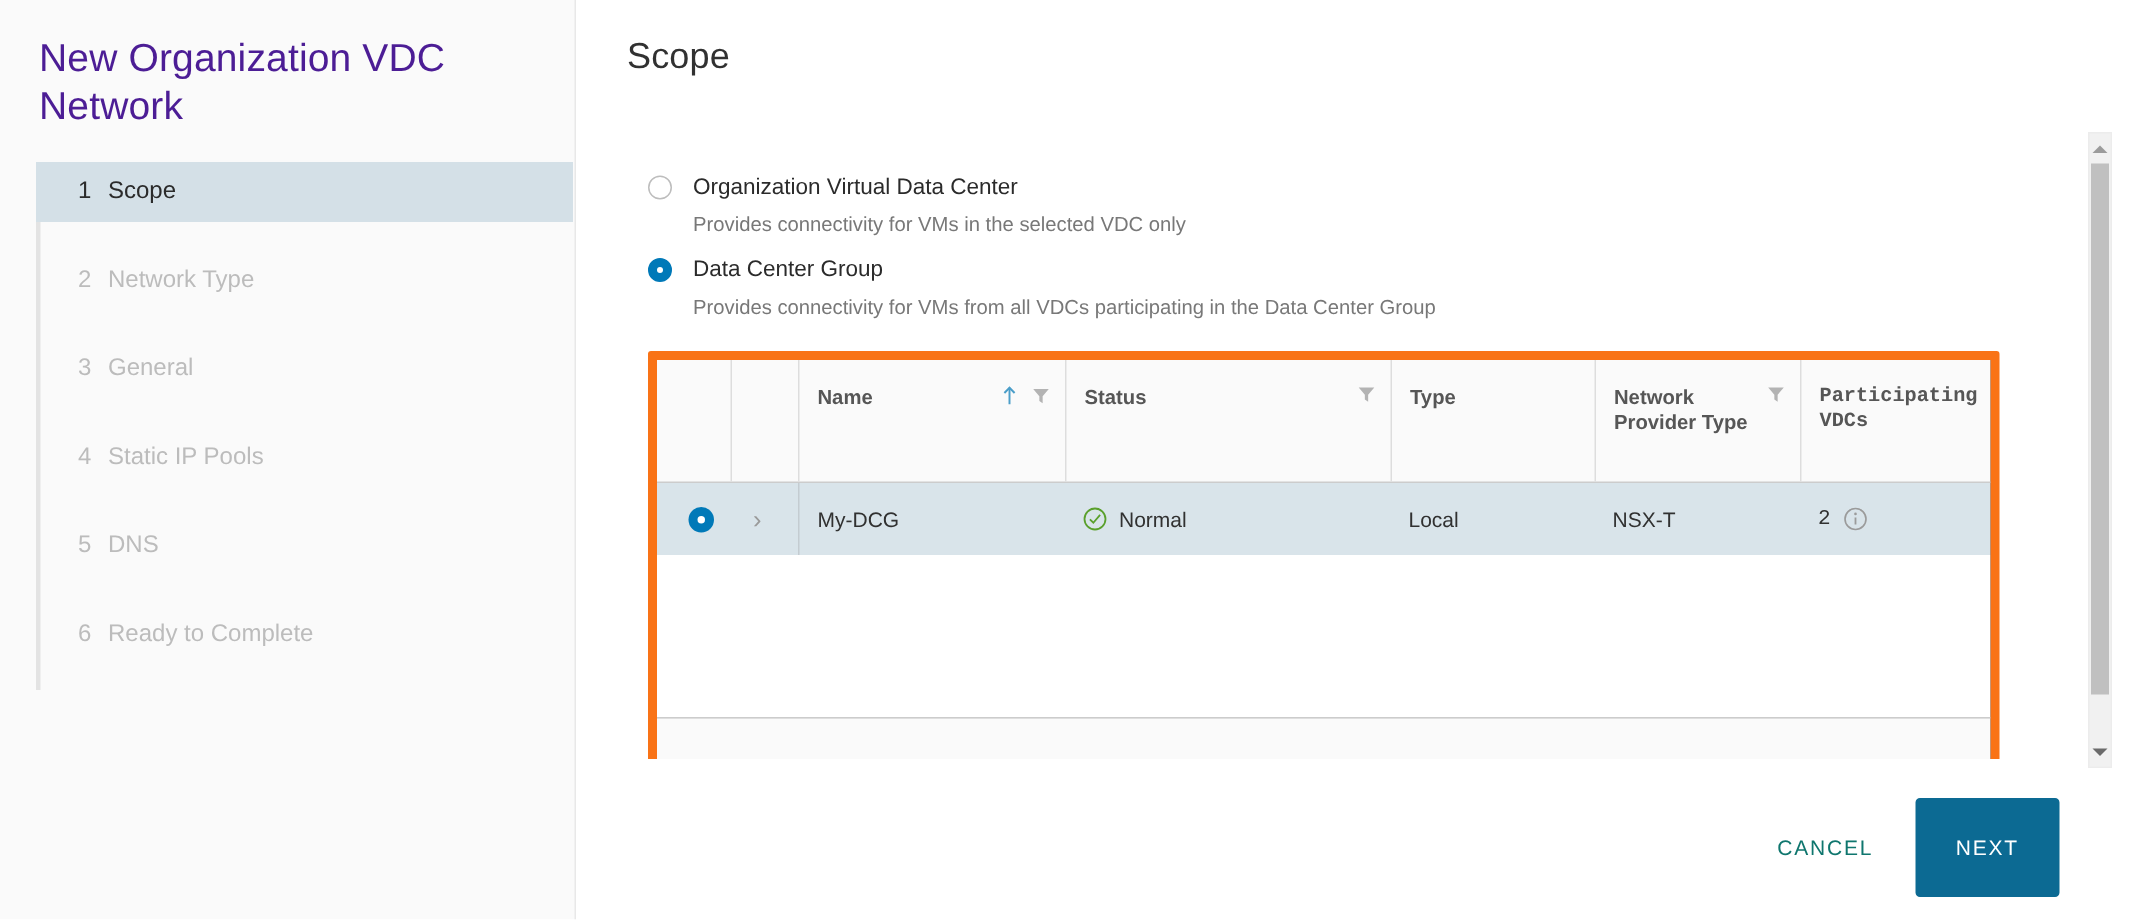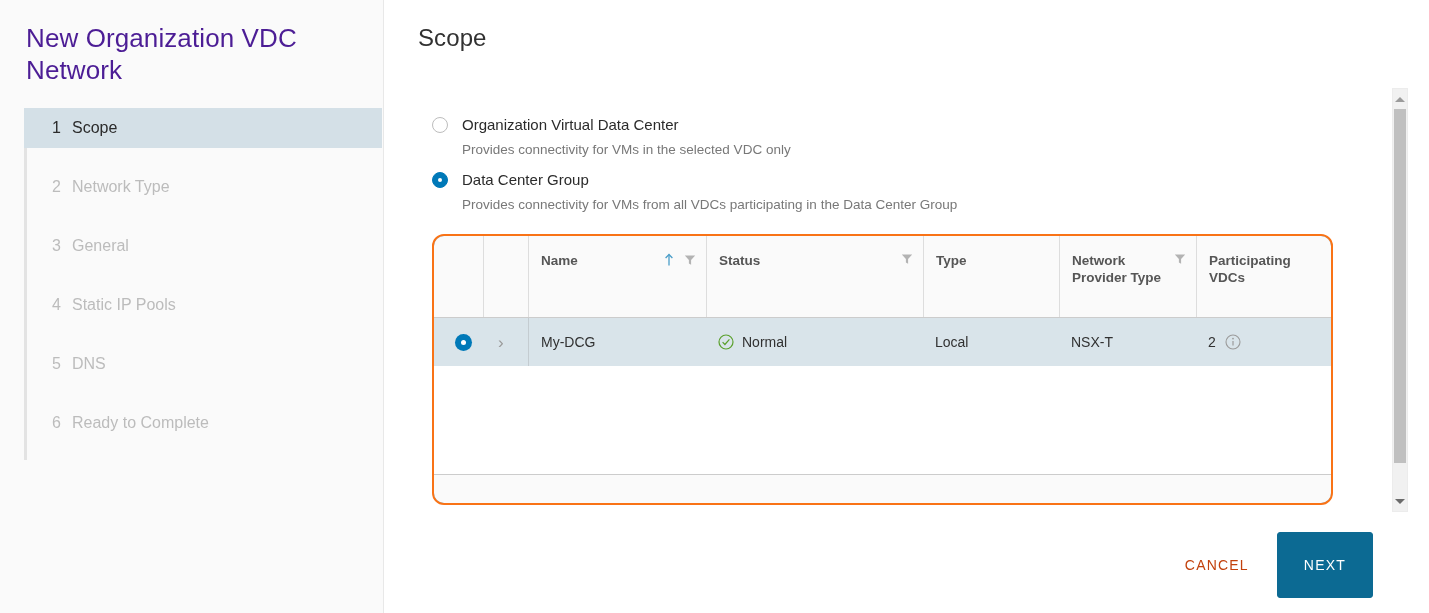--- a/index.html
+++ b/index.html
@@ -138,22 +138,22 @@
     font-size: 13.5px;
     color: #787878;
     margin: 9px 0 0 30px;
   }
   .group-gap { height: 14px; }
 
   
   .datagrid {
     margin: 22px 0 0 0;
     width: 901px;
-    border: 2px solid #f97316;
-    border-radius: 12px;
+    border: 6px solid #f97316;
+    border-radius: 2px;
     background: #737373;
     font-size: 13.5px;
     overflow: hidden;
   }
   .dg-head {
     display: flex;
     background: #fafafa;
     border-bottom: 1px solid #cccccc;
     min-height: 82px;
   }
@@ -176,21 +176,21 @@
     gap: 9px;
     margin-left: 6px;
     padding-top: 1px;
   }
   .c-sel   { flex: 0 0 49px; }
   .c-exp   { flex: 0 0 45px; }
   .c-name  { flex: 0 0 178px; }
   .c-status{ flex: 0 0 217px; }
   .c-type  { flex: 0 0 136px; }
   .c-npt   { flex: 0 0 137px; }
-  .c-vdc   { flex: 1 1 auto; }
+  .c-vdc   { flex: 1 1 auto; font-family: Liberation Mono, monospace; }
 
   .dg-row {
     display: flex;
     align-items: center;
     background: #d9e4ea;
     height: 48px;
     cursor: pointer;
   }
   .dg-row .cell {
     padding: 0 10px 0 12px;
@@ -281,21 +281,21 @@
     display: flex;
     align-items: center;
     justify-content: flex-end;
     padding-right: 56px;
     gap: 14px;
     background: #ffffff;
   }
   .btn-link {
     background: none;
     border: none;
-    color: #c2410c;
+    color: #0f766e;
     font-size: 14px;
     letter-spacing: 1.2px;
     font-family: inherit;
     padding: 10px 14px;
     cursor: pointer;
   }
   .btn-primary {
     background: #0c6a93;
     border: 1px solid #0c6a93;
     color: #ffffff;

